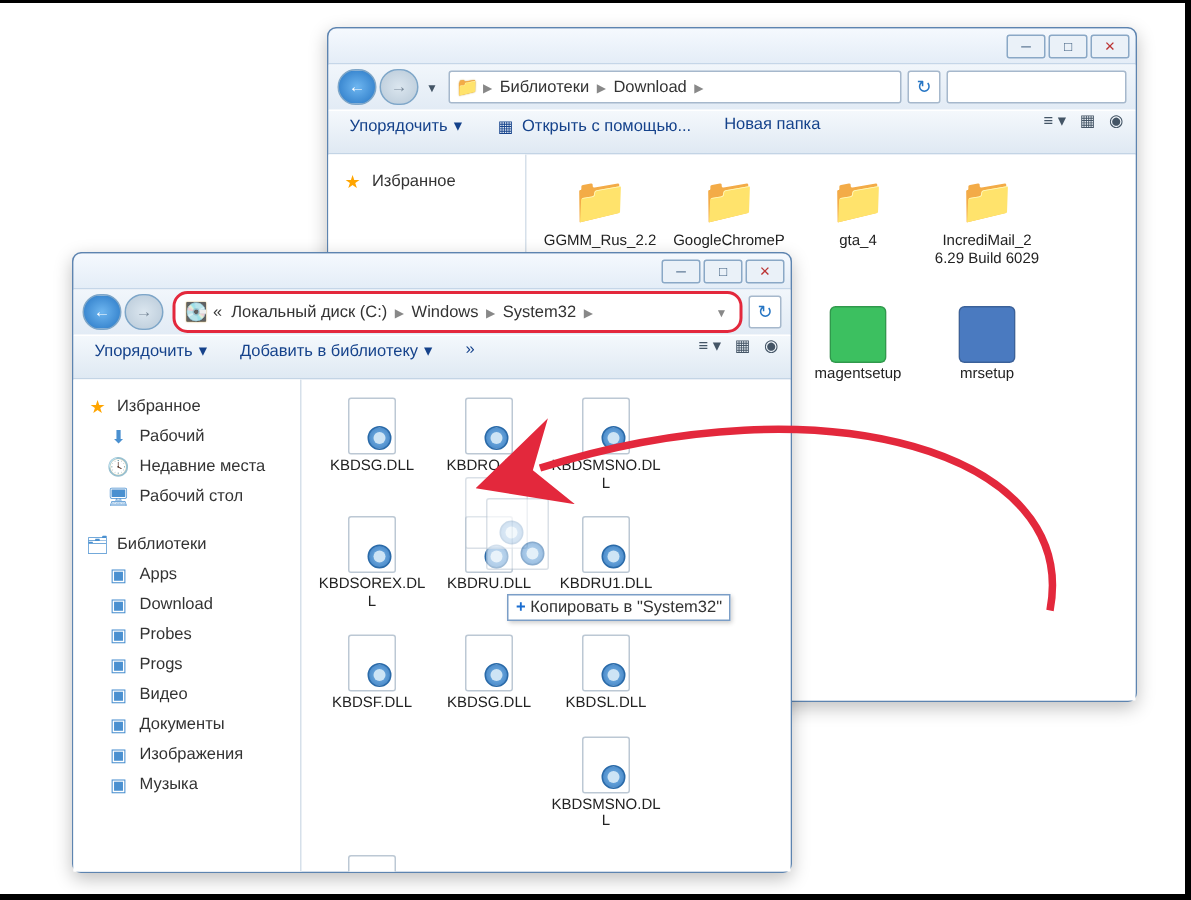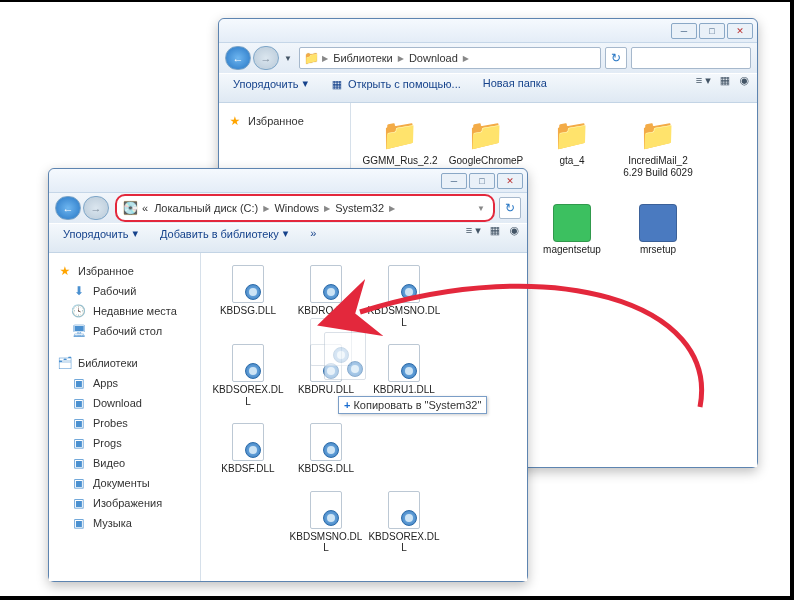--- a/index.html
+++ b/index.html
@@ -314,20 +314,28 @@
             <div class="file-label">KBDSF.DLL</div>
           </div>
           <div class="file" style="width: 78px;">
             <div class="file-icon">
               <div class="dll-page">
                 <div class="dll-gear"></div>
               </div>
             </div>
             <div class="file-label">KBDSG.DLL</div>
           </div>
+          <div class="file" style="width: 78px;">
+            <div class="file-icon">
+              <div class="dll-page">
+                <div class="dll-gear"></div>
+              </div>
+            </div>
+            <div class="file-label">KBDSL.DLL</div>
+          </div>
           <div class="file" style="width: 78px;"></div>
           <div class="file" style="width: 78px;"></div>
           <div class="file" style="width: 78px;">
             <div class="file-icon">
               <div class="dll-page">
                 <div class="dll-gear"></div>
               </div>
             </div>
             <div class="file-label">KBDSMSNO.DLL</div>
           </div>

